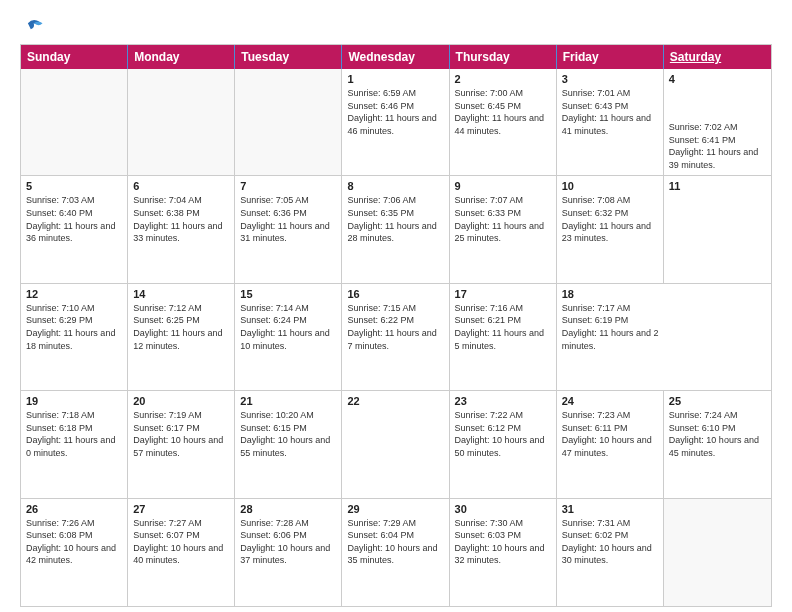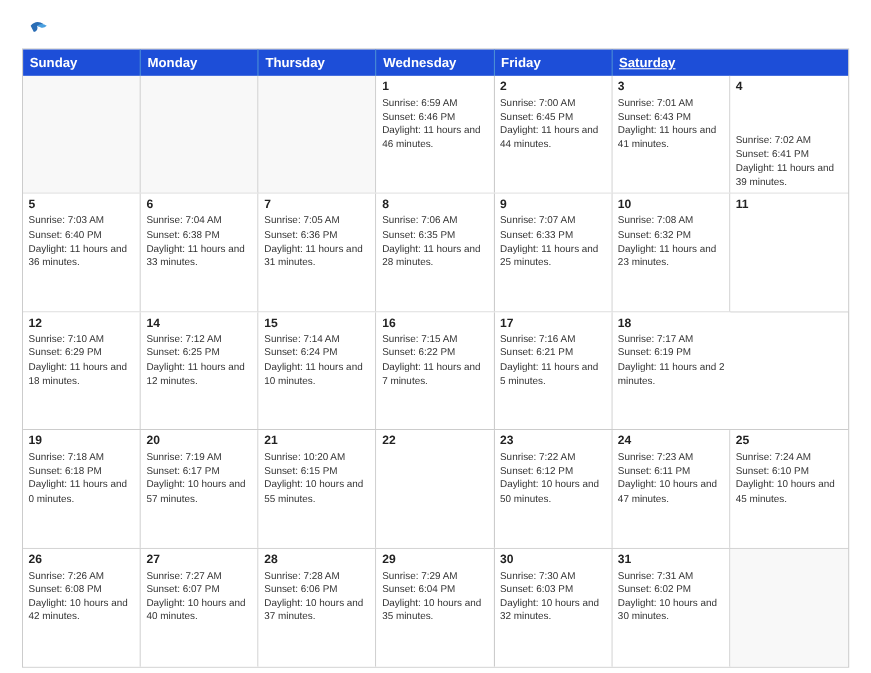--- a/index.html
+++ b/index.html
@@ -63,21 +63,21 @@
     }
     .calendar {
       flex: 1;
       display: flex;
       flex-direction: column;
       border: 1px solid #ccc;
     }
     .day-headers {
       display: grid;
       grid-template-columns: repeat(7, 1fr);
-      background: #1d4ed8;
+      background: #be185d;
     }
     .day-header {
       color: #fff;
       font-size: 12px;
       font-weight: bold;
       padding: 5px 6px;
       border-right: 1px solid #4a8dd5;
       text-align: left;
     }
     .day-header:last-child { border-right: none; text-decoration: underline; }
@@ -132,22 +132,23 @@
     <div class="title-section">
       <div class="month-title"></div>
       <div class="location"></div>
     </div>
   </div>
 
   <div class="calendar">
     <div class="day-headers">
       <div class="day-header">Sunday</div>
       <div class="day-header">Monday</div>
+      <div class="day-header">Tuesday</div>
+      <div class="day-header">Wednesday</div>
       <div class="day-header">Thursday</div>
-      <div class="day-header">Wednesday</div>
       <div class="day-header">Friday</div>
       <div class="day-header">Saturday</div>
     </div>
     <div class="calendar-body" id="calendar-body">
     <div class="calendar-week">
           <div class="calendar-cell empty"></div>
           <div class="calendar-cell empty"></div>
           <div class="calendar-cell empty"></div>
           <div class="calendar-cell">
             <div class="cell-date">1</div>

